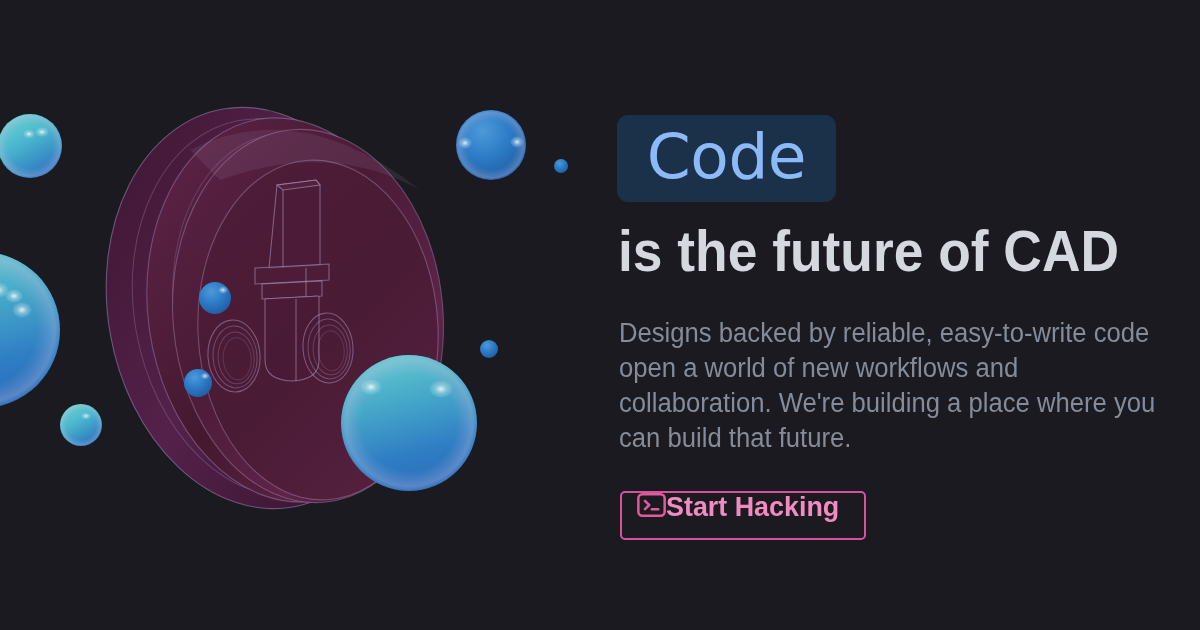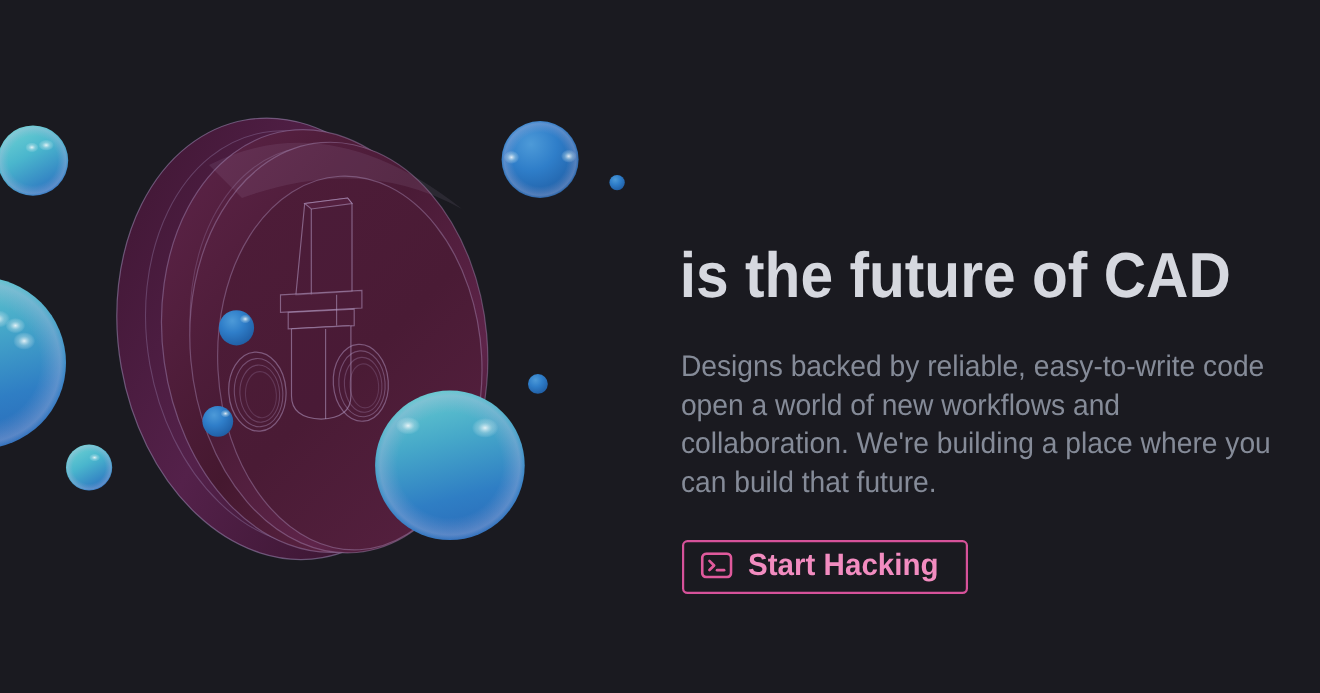--- a/index.html
+++ b/index.html
@@ -100,22 +100,21 @@
   .cta {
     position: absolute;
     left: 3px;
     top: 491px;
     height: 49px;
     padding: 0 17px 3px 15px;
     border: 2px solid #d6529a;
     border-radius: 5px;
     background: transparent;
     display: flex;
-    align-items: center;
-    gap: 14px;
+    align-items: flex-start;
     cursor: pointer;
   }
 
   .cta-label {
     font-family: "Liberation Sans Narrow", "Liberation Sans", sans-serif;
     font-size: 28px;
     font-weight: 700;
     color: #f28cc0;
     line-height: 1;
     white-space: nowrap;
@@ -293,20 +292,23 @@
         <g>
           <circle cx="489" cy="349" r="9" fill="url(#gBlue)"></circle>
         </g>
 
       </g>
     </svg>
   </div>
 
   <div id="content">
 
+    <div class="badge">
+      <span class="badge-text">Code</span>
+    </div>
 
     <h1 class="headline">is the future of CAD</h1>
 
     <p class="subcopy">Designs backed by reliable, easy-to-write code open a world of new workflows and collaboration. We're building a place where you can build that future.</p>
 
     <button class="cta">
       <span style="display:block;">
         <svg class="term-icon" viewBox="0 0 30 25" xmlns="http://www.w3.org/2000/svg">
           <rect x="1.3" y="1.3" width="27.4" height="22.4" rx="4.2" fill="none" stroke="#e05a9c" stroke-width="2.6"></rect>
           <path d="M8.2 8.2 L12.6 12.5 L8.2 16.8" fill="none" stroke="#e05a9c" stroke-width="2.6" stroke-linecap="round" stroke-linejoin="round"></path>

